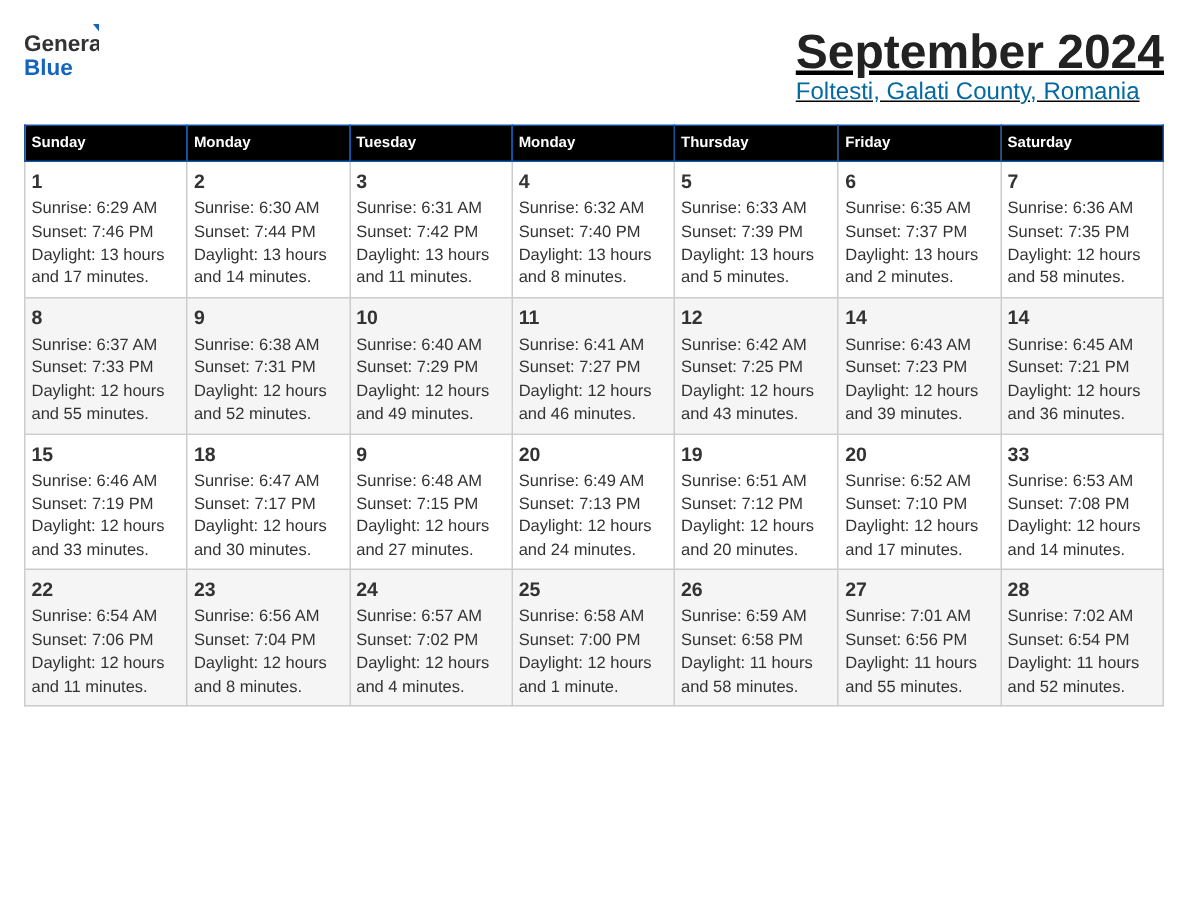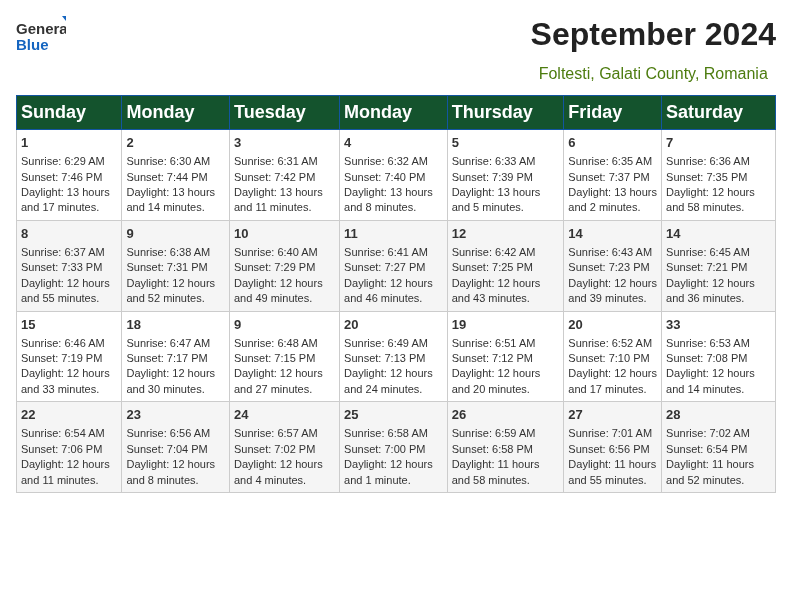--- a/index.html
+++ b/index.html
@@ -9,43 +9,42 @@
       width: 792px;
       min-height: 612px;
       padding: 16px;
     }
     .header {
       display: flex;
       justify-content: space-between;
       align-items: flex-start;
       margin-bottom: 12px;
     }
-    .title-block { text-align: center; }
+    .title-block { text-align: left; text-decoration: underline; }
     .title-block h1 {
       font-size: 32px;
       font-weight: bold;
       color: #222;
     }
     .title-block h2 {
       font-size: 16px;
-      color: #4d7c0f;
+      color: #0369a1;
       font-weight: normal;
-      margin-top: 12px;
     }
     table {
       width: 100%;
       border-collapse: collapse;
       font-size: 11px;
     }
     thead tr th {
-      background: #14532d;
+      background: #000000;
       color: #fff;
       padding: 6px 4px;
       text-align: left;
-      font-size: 18px;
+      font-size: 10px;
       font-weight: bold;
       border: 1px solid #1255a0;
     }
     tbody tr td {
       border: 1px solid #ccc;
       padding: 4px 4px;
       vertical-align: top;
       color: #333;
       line-height: 1.4;
     }

